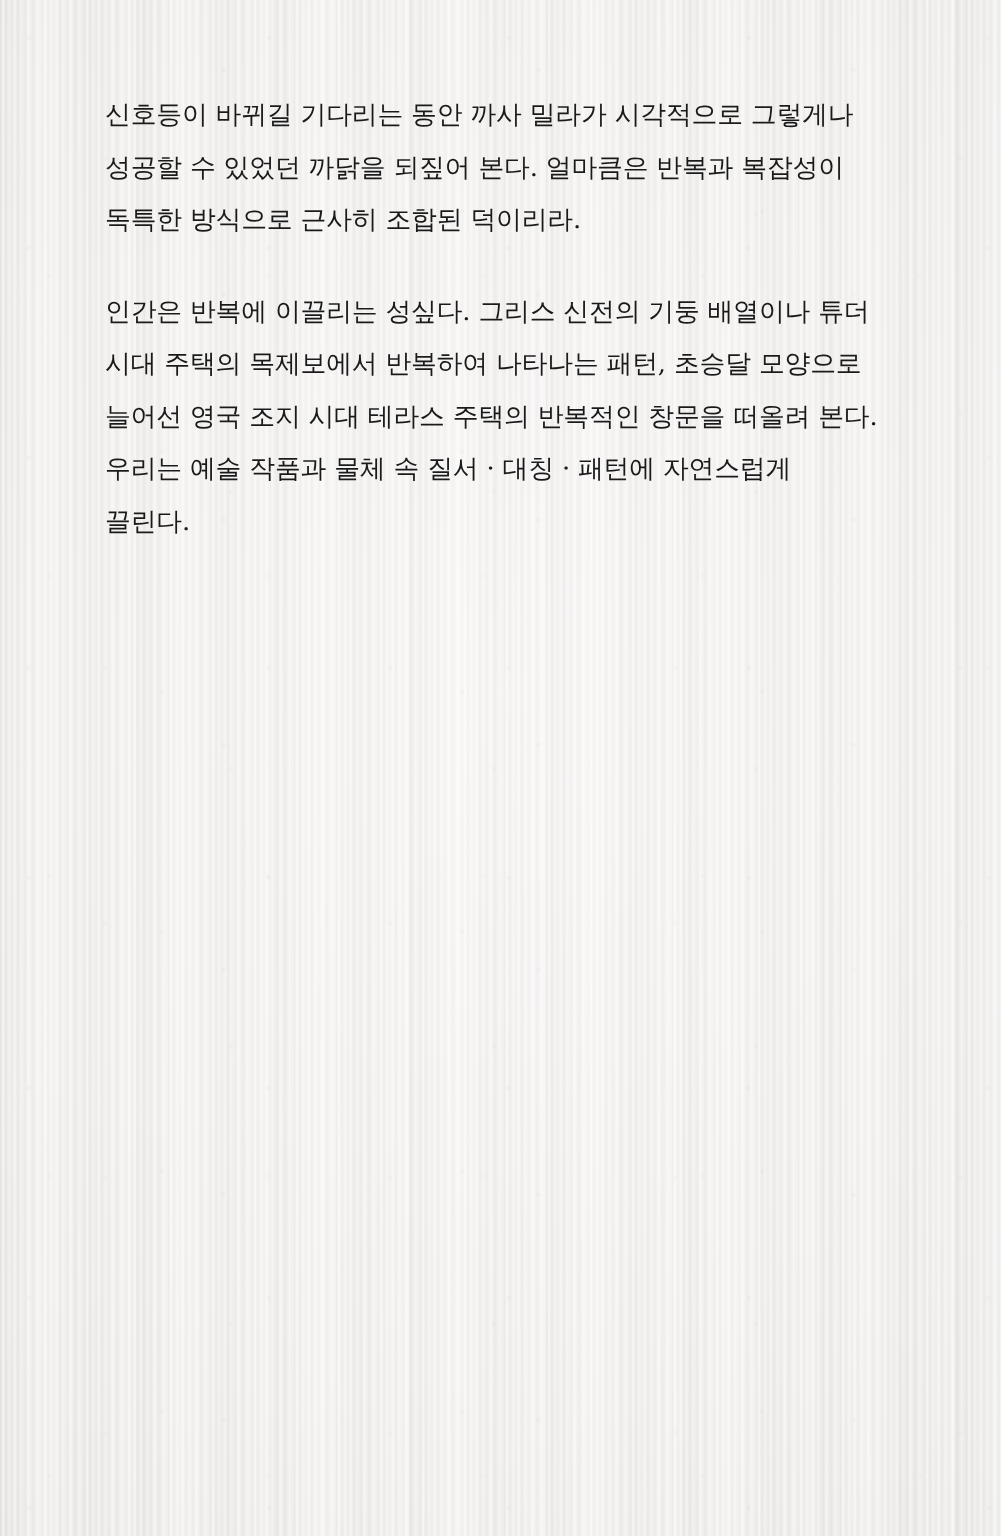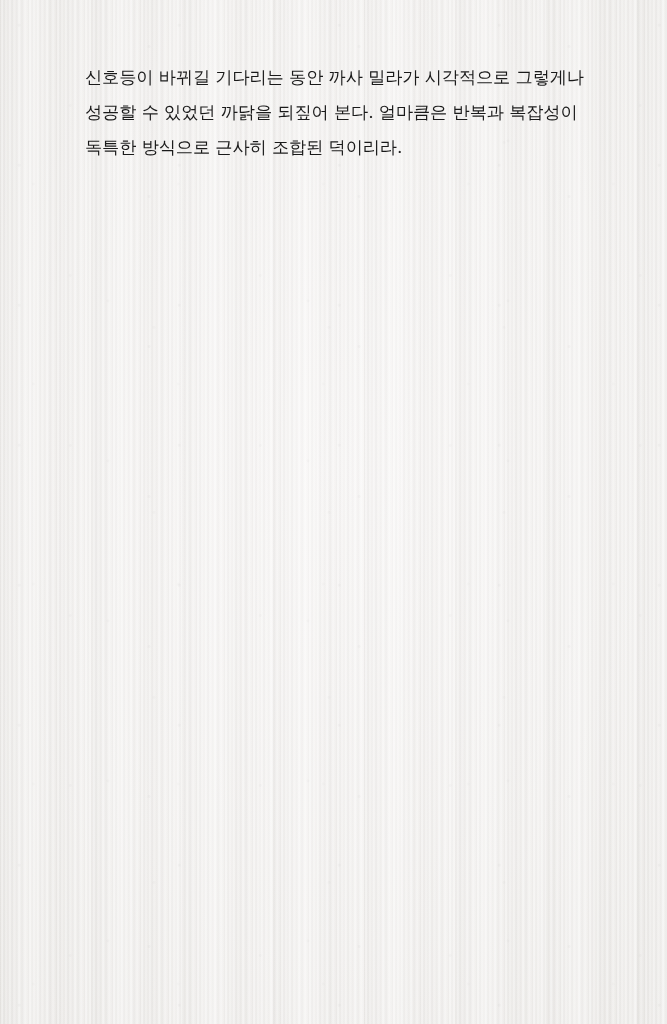--- a/index.html
+++ b/index.html
@@ -69,21 +69,21 @@
   }
 
   .content {
     position: absolute;
     left: 68px;
     top: 60px;
     width: 520px;
   }
 
   .paragraph {
-    margin: 0 0 26px 17px;
+    margin: 0 0 26px 2px;
     font-family: "DejaVu Serif", "Liberation Serif", serif;
     font-size: 17.2px;
     line-height: 35px;
     color: #1a1a1a;
     letter-spacing: -0.1px;
     word-break: keep-all;
     text-align: left;
   }
 
   .paragraph:last-child {
@@ -91,14 +91,15 @@
   }
 </style>
 </head>
 <body>
 
 <div class="page">
   <div class="grain"></div>
 
   <div class="content">
     <p class="paragraph">신호등이 바뀌길 기다리는 동안 까사 밀라가 시각적으로 그렇게나 성공할 수 있었던 까닭을 되짚어 본다. 얼마큼은 반복과 복잡성이 독특한 방식으로 근사히 조합된 덕이리라.</p>
+    <p class="paragraph">인간은 반복에 이끌리는 성싶다. 그리스 신전의 기둥 배열이나 튜더 시대 주택의 목제보에서 반복하여 나타나는 패턴, 초승달 모양으로 늘어선 영국 조지 시대 테라스 주택의 반복적인 창문을 떠올려 본다. 우리는 예술 작품과 물체 속 질서 · 대칭 · 패턴에 자연스럽게 끌린다.</p>
   </div>
 </div>
 
 </body></html>

